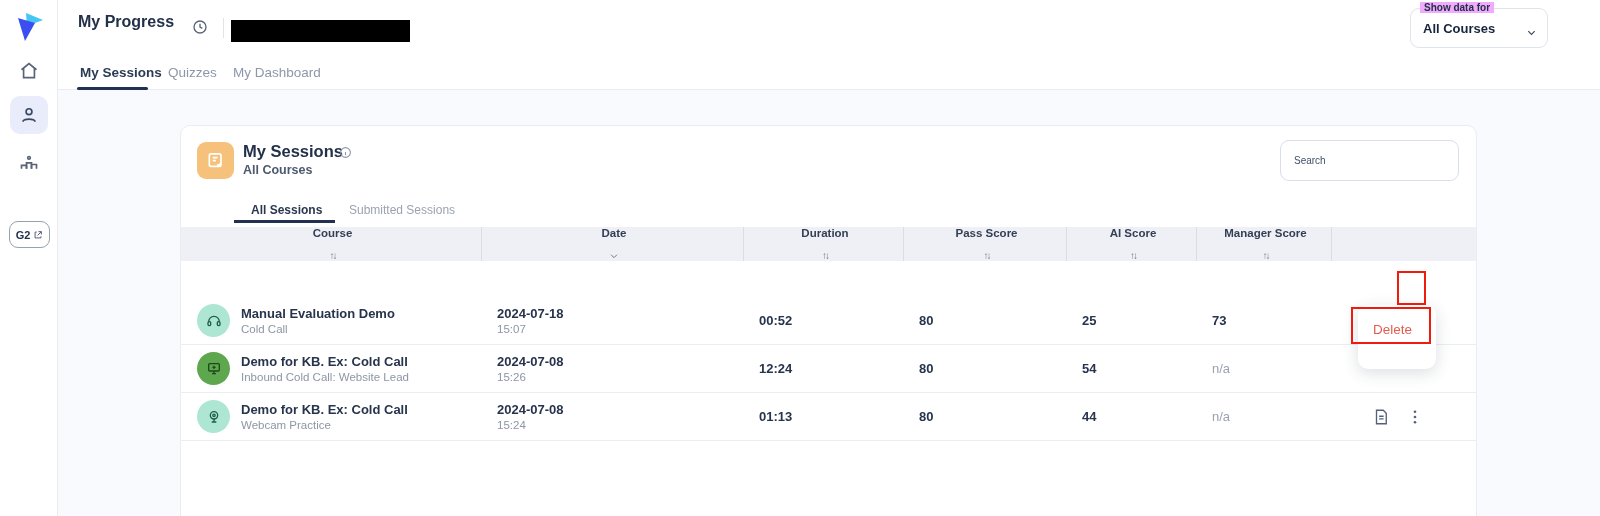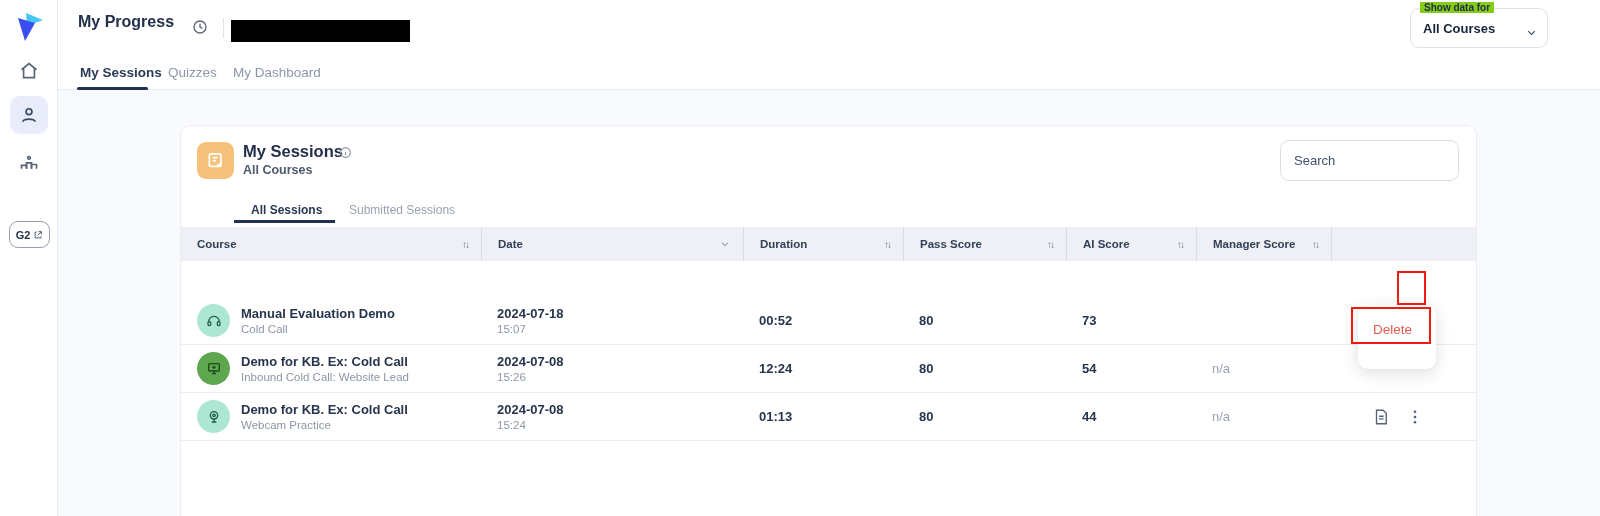--- a/index.html
+++ b/index.html
@@ -18,21 +18,21 @@
     justify-content:center; gap:3px; font-size:11px; font-weight:bold; color:#22304a; background:#fff; }
 
   
   #pagetitle { position:absolute; left:78px; top:13px; font-size:16px; font-weight:bold; color:#22304a; }
   .clock { position:absolute; left:192px; top:19px; width:16px; height:16px; color:#5a6478; }
   .pipe { position:absolute; left:223px; top:18px; width:1px; height:20px; background:#dfe3ea; }
   .redacted { position:absolute; left:231px; top:20px; width:179px; height:22px; background:#000; }
 
   .select { position:absolute; left:1410px; top:8px; width:138px; height:40px;
     border:1px solid #dfe3ea; border-radius:9px; background:#fff; }
-  .select .legend { position:absolute; left:9px; top:-7px; background:#84cc16; padding:0 4px;
+  .select .legend { position:absolute; left:9px; top:-7px; background:#f0abfc; padding:0 4px;
     font-size:10px; font-weight:bold; color:#22304a; }
   .select .val { position:absolute; left:12px; top:12px; font-size:13px; font-weight:bold; color:#16243d; }
   .select .chev { position:absolute; right:10px; top:15px; width:11px; height:11px; color:#3c4964; }
 
   
   #tabbar { position:absolute; left:58px; top:57px; width:1542px; height:33px;
     background:#fff; border-bottom:1px solid #e9ecf1; }
   .tab { position:absolute; top:8px; font-size:13.5px; color:#8d97a9; cursor:pointer; }
   .tab.active { color:#2b3a55; font-weight:bold; }
   .tab-underline { position:absolute; left:19px; bottom:-1px; width:71px; height:3px;
@@ -49,30 +49,30 @@
   .c-title { position:absolute; left:62px; top:16px; font-size:16.5px; font-weight:bold; color:#22304a; }
   .c-info { position:absolute; left:158px; top:19px; width:13px; height:13px; color:#8d96a7; }
   .c-sub { position:absolute; left:62px; top:37px; font-size:12.5px; font-weight:bold; color:#4d596f; }
 
   .subtab { position:absolute; top:77px; font-size:12px; cursor:pointer; }
   .subtab.active { color:#2a3750; font-weight:bold; }
   .subtab.idle { color:#9aa3b2; }
   .subtab-underline { position:absolute; left:53px; top:94px; width:101px; height:3px; background:#223150; }
 
   .search { position:absolute; left:1099px; top:14px; width:179px; height:41px;
-    border:1px solid #d9dfe8; border-radius:9px; font-size:13px; padding:0 13px;
+    border:1px solid #d9dfe8; border-radius:9px; font-size:10px; padding:0 13px;
     color:#8b5cf6; font-family:"Liberation Sans",sans-serif; background:#fff; }
   .search::placeholder { color:#42506a; opacity:1; }
 
   
   .thead { position:absolute; left:0; top:101px; width:1295px; height:34px;
     background:#eef0f5; display:flex; }
   .th { position:relative; height:100%; display:flex; align-items:center;
     justify-content:space-between; padding:0 13px 0 16px;
-    font-size:11.5px; font-weight:bold; color:#333f55; }
+    font-size:11.5px; font-weight:bold; color:#333f55;flex-direction:column; }
   .th + .th { border-left:1px solid #d9dde6; }
   .sort { font-size:10px; color:#6b7890; letter-spacing:-2px; cursor:pointer; }
   .th .chev { width:10px; height:10px; color:#6b7890; }
 
   .trow { position:absolute; left:0; width:1295px; height:48px;
     border-bottom:1px solid #eaedf2; display:flex; background:#fff;margin-top:36px; }
   .td { height:100%; display:flex; align-items:center; padding-left:16px; }
   .avatar { width:33px; height:33px; border-radius:50%; display:flex;
     align-items:center; justify-content:center; margin-right:11px; flex:none; }
   .cname { font-size:13px; font-weight:bold; color:#27344d; line-height:15px; }
@@ -235,20 +235,23 @@
         <div class="strong">2024-07-18</div>
         <div class="csub">15:07</div>
       </div>
         </div>
       <div class="td w2">
           <span class="strong">00:52</span>
         </div>
       <div class="td w3">
           <span class="strong">80</span>
         </div>
+      <div class="td w4">
+          <span class="strong">25</span>
+        </div>
       <div class="td w5">
           <span class="strong">73</span>
         </div>
       <div class="td w6 td-actions">
         <span class="act-ico">
           <svg viewBox="0 0 24 24" fill="none" stroke="currentColor" stroke-width="1.8">
               <path d="M6 3h9l4 4v14H6z"></path>
               <path d="M9.5 11h6M9.5 14.5h6"></path>
             </svg></span>
         <span class="act-ico">

